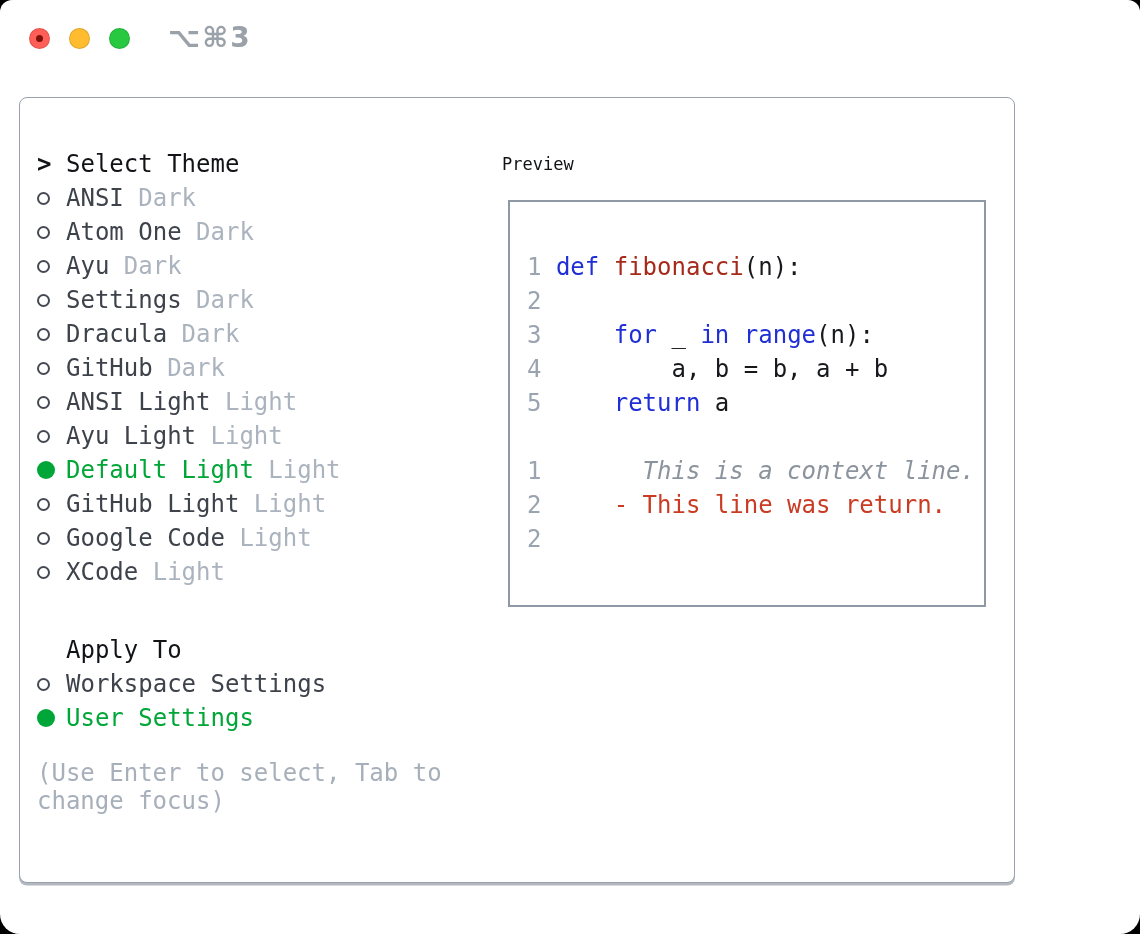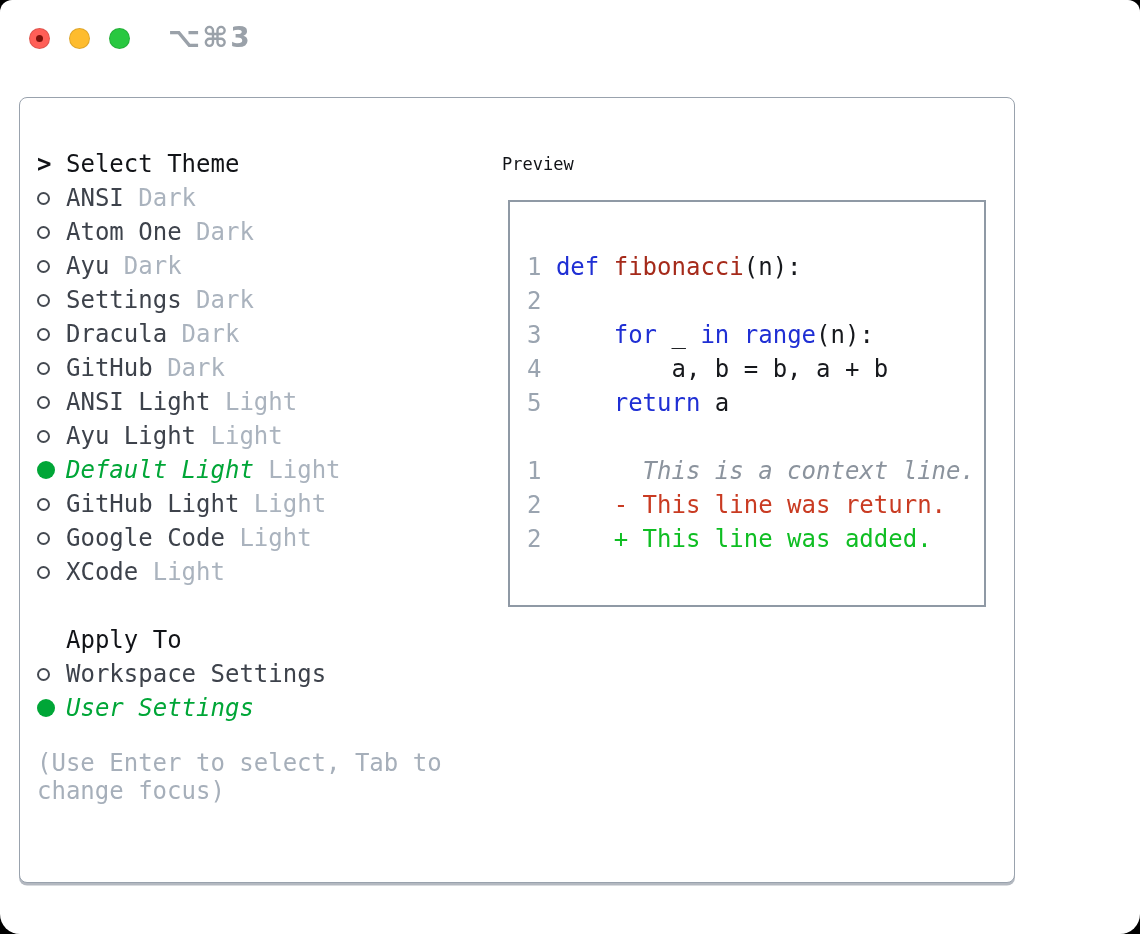--- a/index.html
+++ b/index.html
@@ -34,25 +34,25 @@
     box-shadow:0 2.5px 0 rgba(138,146,158,0.65);
   }
 
   .row{display:flex;align-items:center;height:34px;white-space:pre;font-size:24px;color:var(--item-text);}
   .marker{width:29px;display:flex;align-items:center;flex:none;}
   .prompt{font-weight:bold;color:var(--text-primary);}
   .ring{width:13px;height:13px;border:2.5px solid var(--ring);border-radius:50%;}
   .dot{width:18px;height:18px;border-radius:50%;background:var(--selected-green);}
   .hdr{font-weight:normal;color:var(--text-primary);}
   .name{color:var(--item-text);}
-  .row.selected .name{color:var(--selected-green);font-style:italic;}
+  .row.selected .name{color:var(--selected-green);}
   .tag{color:var(--muted);margin-left:1ch;}
 
   .left-col{position:absolute;left:17px;top:49px;width:432px;}
-  .apply-title{margin-top:34px;padding-left:29px;}
+  .apply-title{margin-top:44px;padding-left:29px;}
   .hint{
     margin-top:24px;font-size:24px;line-height:28px;color:var(--hint);
     white-space:normal;
   }
 
   
   .preview-label{position:absolute;left:482px;top:49px;height:34px;display:flex;align-items:center;
     font-size:17px;font-weight:normal;color:var(--text-primary);}
   .preview-panel{
     position:absolute;left:488px;top:102px;width:478px;height:407px;
@@ -213,18 +213,18 @@
   <div class="pl">
     <span class="ln">1</span>
   <span class="seg-context">       This is a context line.</span></div>
 
   <div class="pl">
     <span class="ln">2</span>
   <span class="seg-deleted">     - This line was return.</span></div>
 
   <div class="pl">
     <span class="ln">2</span>
-  <span class="seg-added">     + This line was added.</span></div>
+  </div>
 </div>
     </div>
 
   </div>
 </div>
 
 </body></html>

